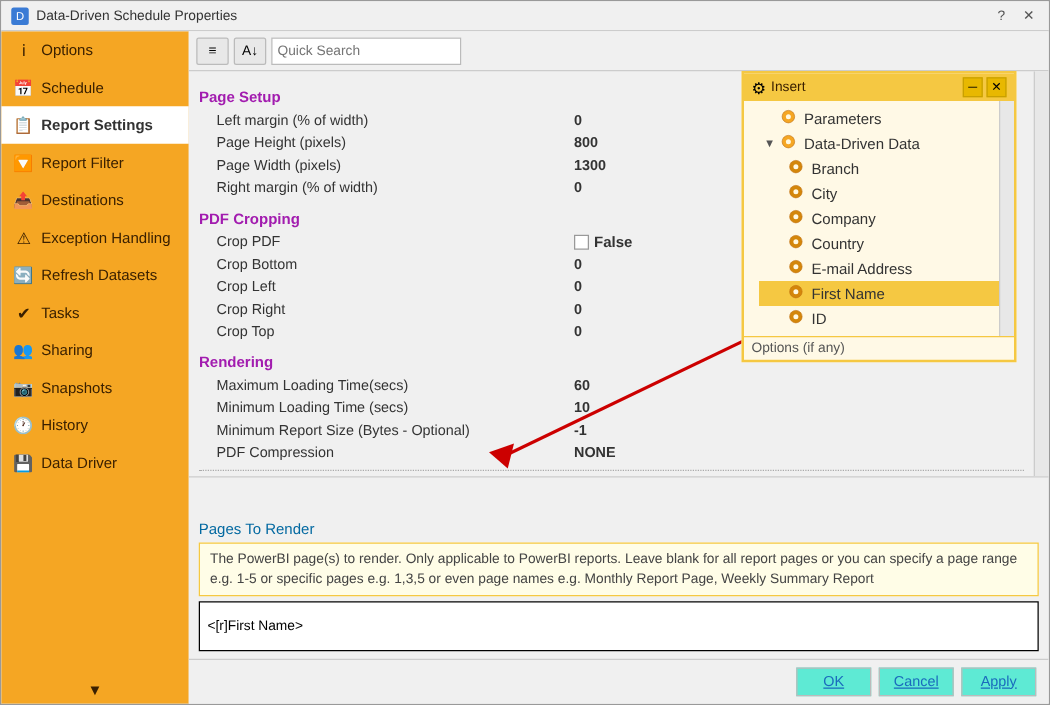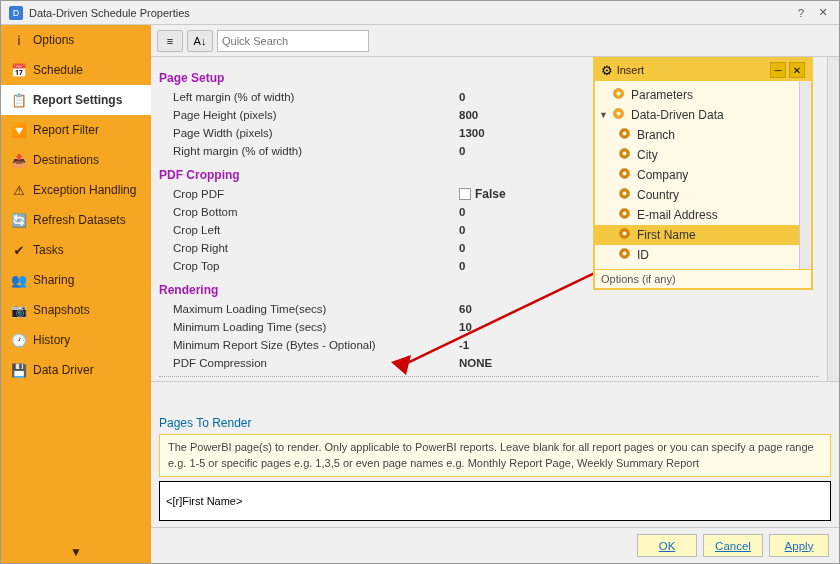--- a/index.html
+++ b/index.html
@@ -229,21 +229,21 @@
       gap: 6px;
       padding: 6px 10px;
       border-top: 1px solid #ccc;
       background: #f0f0f0;
       height: 36px;
     }
 
     .footer-btn {
       min-width: 60px;
       height: 23px;
-      background: #fef9c3;
+      background: #5eead4;
       border: 1px solid #bbb;
       cursor: pointer;
       font-size: 11.5px;
       color: #1a6bbd;
       text-decoration: underline;
       padding: 0 8px;
     }
 
     
     .insert-popup {
@@ -288,21 +288,21 @@
     .insert-title-btn {
       width: 16px; height: 16px;
       background: #e8b800;
       border: 1px solid #c9a000;
       cursor: pointer;
       font-size: 10px;
       display: flex; align-items: center; justify-content: center;
     }
 
     .insert-body {
-      padding: 4px 0;
+      padding: 4px 12px;
       max-height: 220px;
       overflow-y: auto;
       position: relative;
     }
 
     .insert-scrollbar {
       position: absolute;
       right: 0; top: 0; bottom: 0;
       width: 12px;
       background: #e8e8e8;

